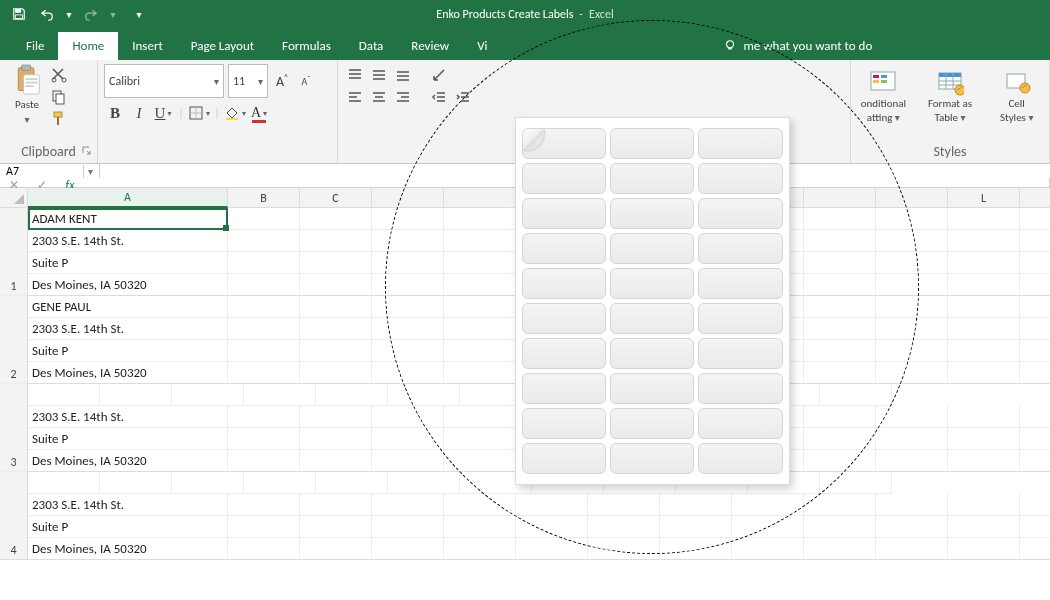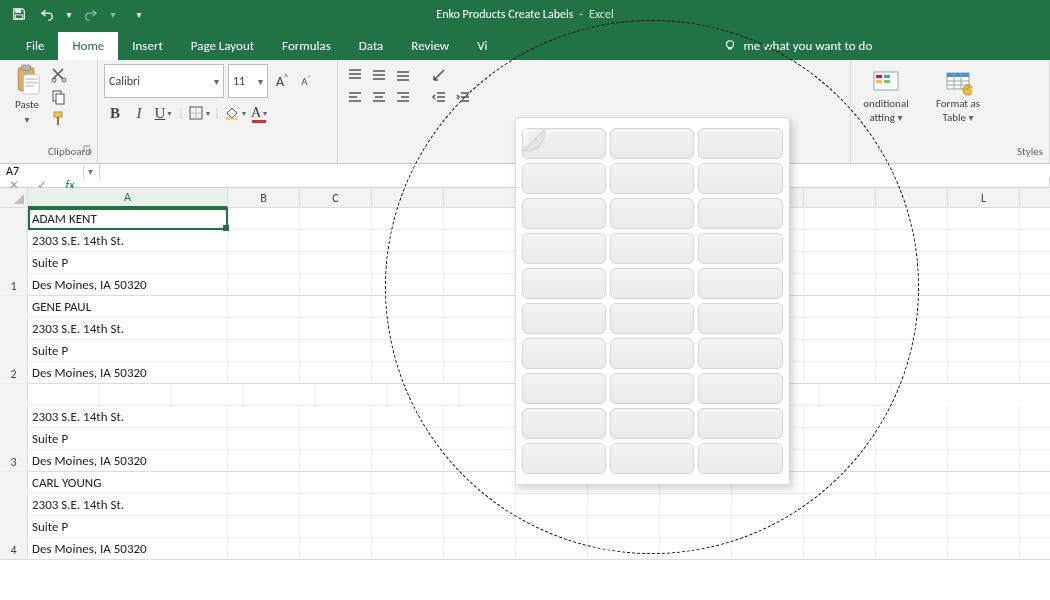--- a/index.html
+++ b/index.html
@@ -30,21 +30,21 @@
 
   
   .ribbon {
     height: 104px; background: #f3f3f3; border-bottom: 1px solid #c6c6c6;
     display: flex; align-items: stretch; font-size: 12px; color: #444; position: relative;
   }
   .group {
     border-right: 1px solid #d8d8d8; display: flex; flex-direction: column;
     justify-content: space-between; padding: 4px 6px 2px;
   }
-  .group-label { text-align: right; font-size: 11px; color: #666; height: 16px; line-height: 14px; position: relative; }
+  .group-label { text-align: center; font-size: 14px; color: #666; height: 16px; line-height: 14px; position: relative; }
   .group-label .launcher { position: absolute; right: -2px; top: 0; width: 12px; height: 12px; }
   .group-label .launcher svg { width: 10px; height: 10px; stroke: #8a8a8a; fill: none; }
 
   
   .clipboard-top { display: flex; height: 64px; align-items: flex-start; }
   .paste-btn { width: 42px; display: flex; flex-direction: column; align-items: center; gap: 2px; }
   .paste-btn svg { width: 28px; height: 32px; }
   .paste-btn span { font-size: 11px; }
   .clip-mini { display: flex; flex-direction: column; gap: 2px; margin-top: 1px; }
   .clip-mini .mini { width: 22px; height: 20px; display: flex; align-items: center; justify-content: center; }
@@ -386,20 +386,29 @@
       <div class="big-btn">
         <svg viewBox="0 0 28 28">
           <rect x="3" y="5" width="22" height="16" fill="#fff" stroke="#8aa"></rect>
           <rect x="3" y="5" width="22" height="4" fill="#4a90d9"></rect>
           <path d="M3 13h22M3 17h22M10 5v16M17 5v16" stroke="#8aa"></path>
           <circle cx="24" cy="22" r="5" fill="#fb4" stroke="#c98012"></circle>
             <path d="M21 22l5-3" stroke="#7a4"></path>
         </svg>
         <span>Format as</span>
         <span><span>Table</span> <span class="dd">▾</span></span>
+      </div>
+      <div class="big-btn">
+        <svg viewBox="0 0 28 28">
+          <rect x="4" y="6" width="18" height="14" fill="#fff" stroke="#8aa"></rect>
+          <circle cx="22" cy="20" r="5" fill="#fb4" stroke="#c98012"></circle>
+            <path d="M19 20l5-3" stroke="#7a4"></path>
+        </svg>
+        <span>Cell</span>
+        <span><span>Styles</span> <span class="dd">▾</span></span>
       </div>
     </div>
     <div class="group-label">
       <span>Styles</span>
     </div>
   </div>
 </div>
 
 <div class="formula-bar">
   <div class="name-box">
@@ -613,21 +622,20 @@
         <div class="cell other rowend"></div>
         <div class="cell other rowend"></div>
         <div class="cell other rowend"></div>
         <div class="cell other rowend"></div>
         <div class="cell other rowend"></div>
         <div class="cell other rowend"></div>
         <div class="cell other rowend"></div>
         <div class="cell other rowend"></div>
       </div>
       <div class="cell-row">
-        <div class="cell colA">CARL YOUNG</div>
         <div class="cell other"></div>
         <div class="cell other"></div>
         <div class="cell other"></div>
         <div class="cell other"></div>
         <div class="cell other"></div>
         <div class="cell other"></div>
         <div class="cell other"></div>
         <div class="cell other"></div>
         <div class="cell other"></div>
         <div class="cell other"></div>

